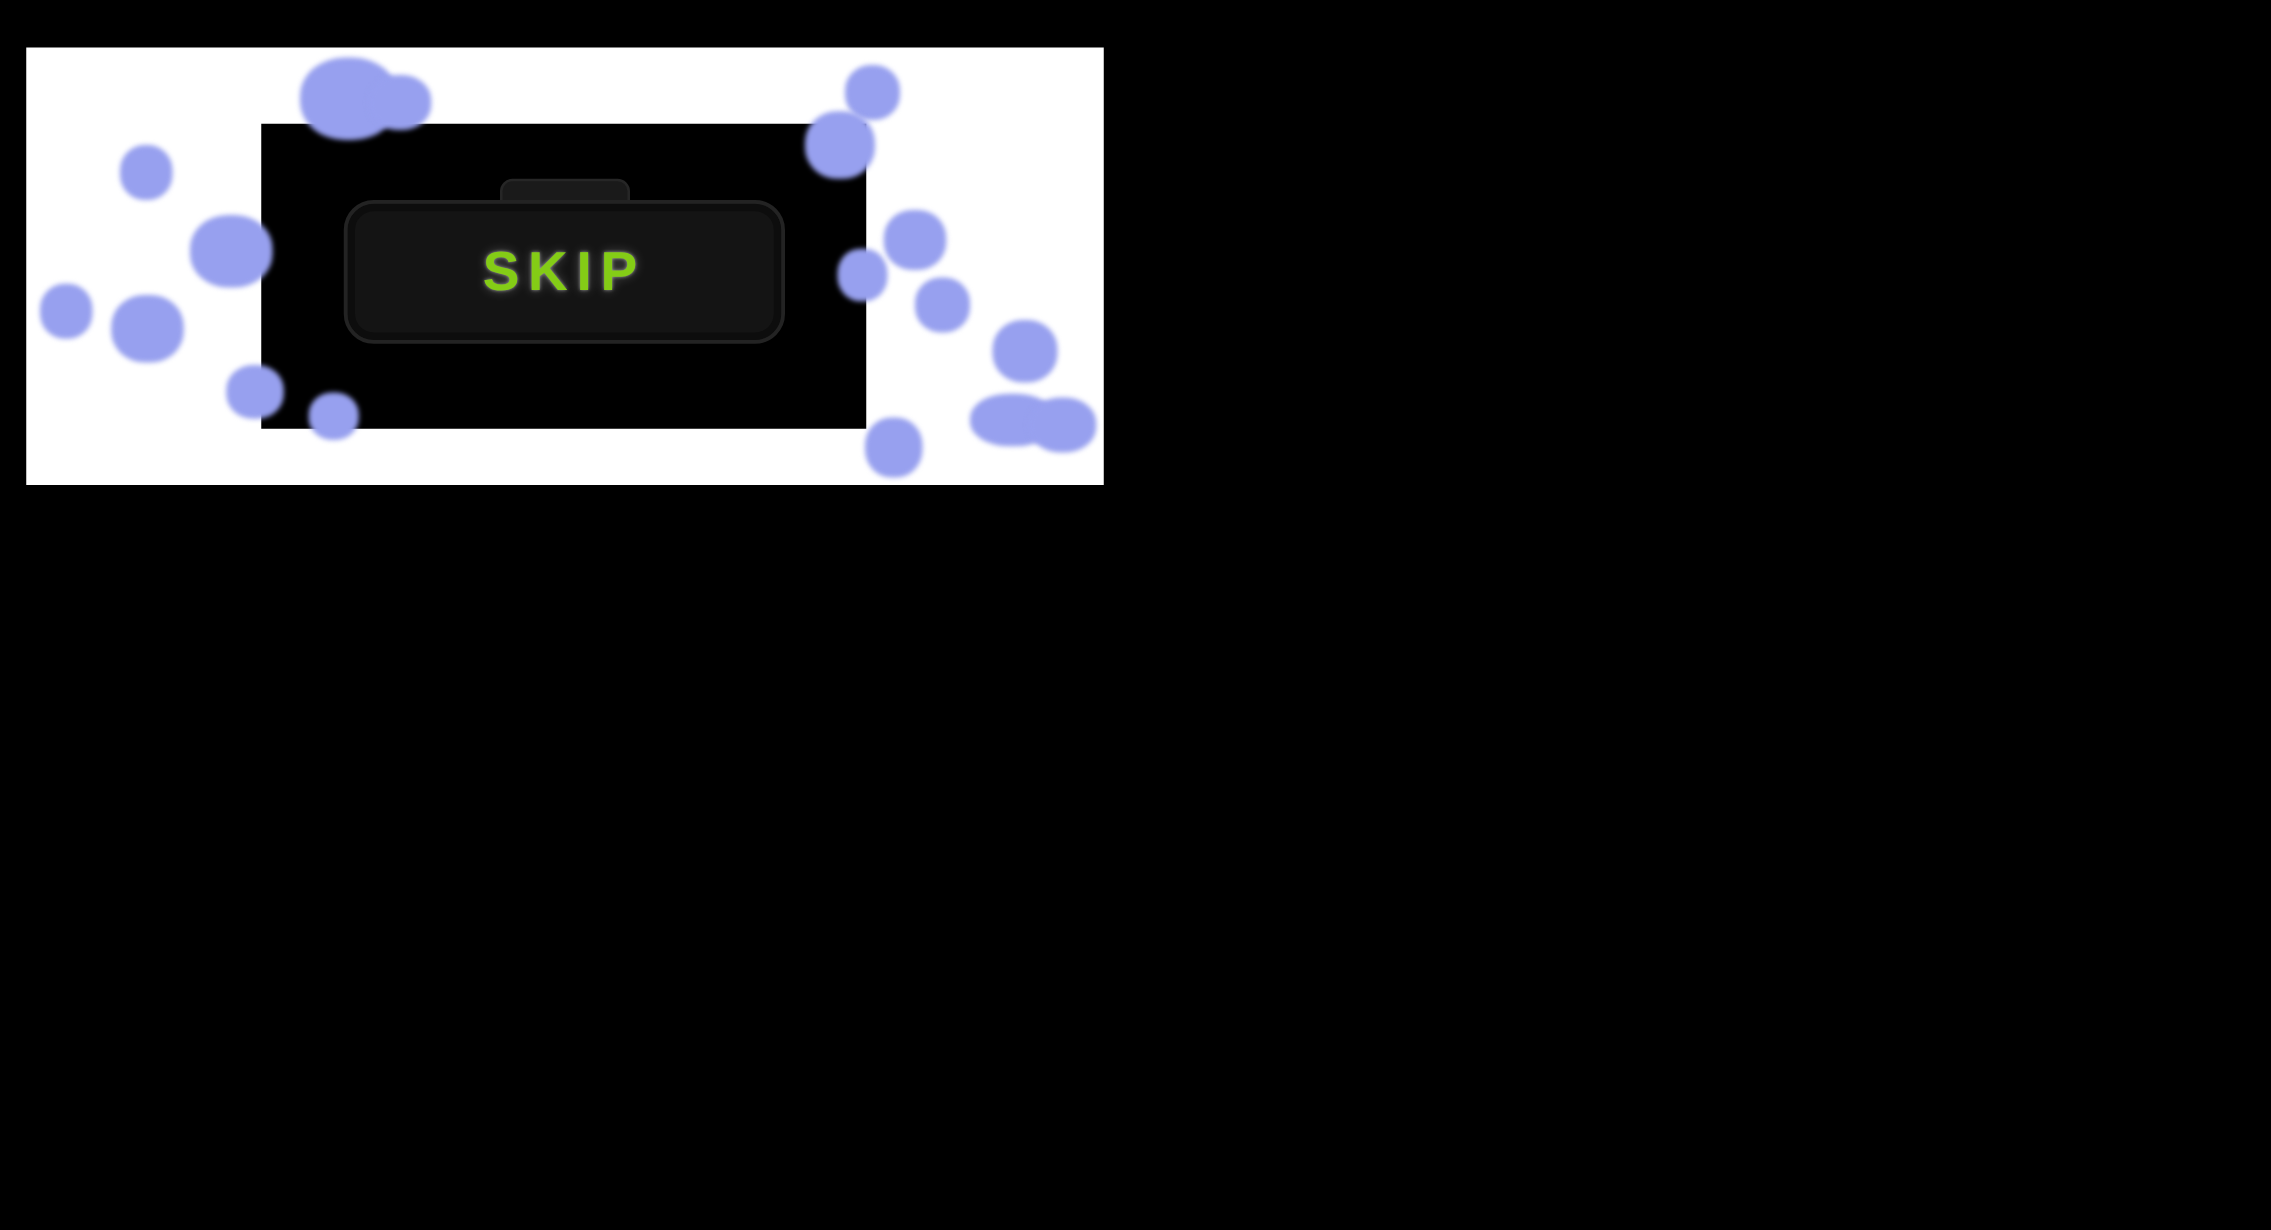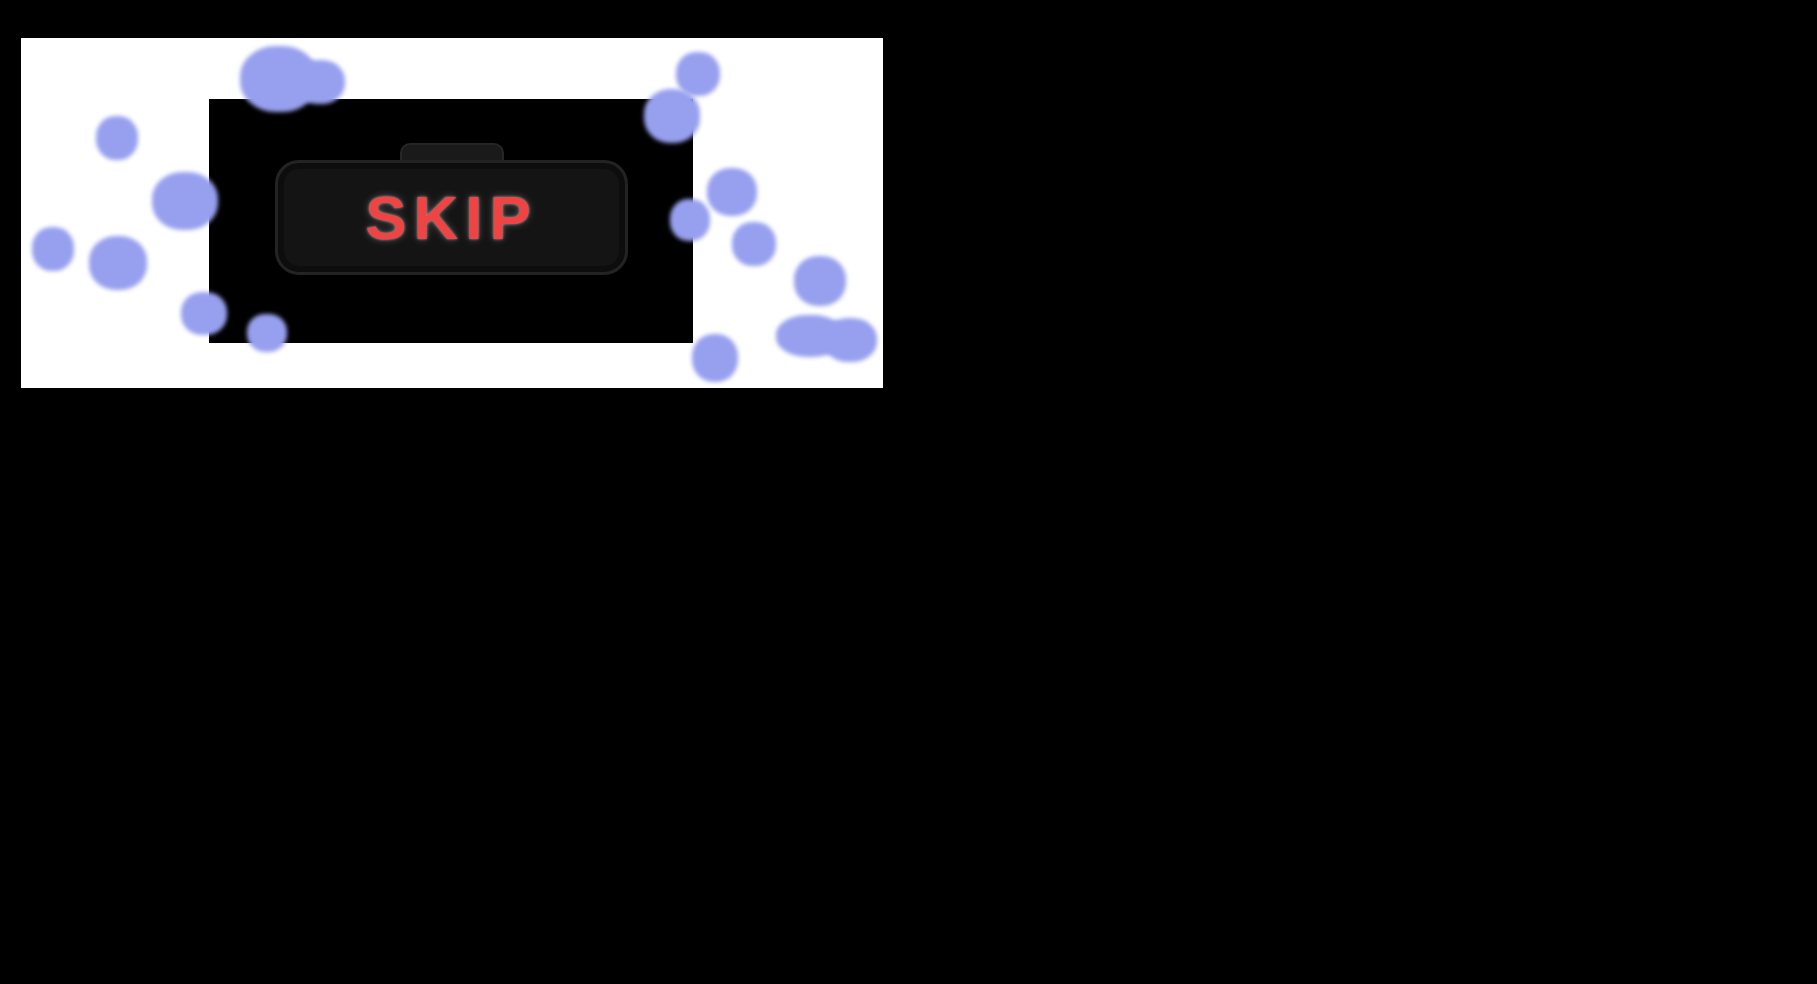--- a/index.html
+++ b/index.html
@@ -55,22 +55,22 @@
     border-radius: 24px;
     box-sizing: border-box;
     box-shadow: inset 0 0 0 6px #0d0d0d;
     display: flex;
     align-items: center;
     justify-content: center;
     cursor: pointer;
     padding: 0;
   }
   #skip-button span {
-    color: #ef4444;
-    font-size: 62px;
+    color: #84cc16;
+    font-size: 44px;
     font-weight: 800;
     letter-spacing: 7px;
     text-shadow: 0 0 3px rgba(255,255,255,0.55), 0 0 9px rgba(255,255,255,0.25);
     user-select: none;
   }
   .splat {
     position: absolute;
     border-radius: 46%;
     filter: blur(2px);
     pointer-events: none;

